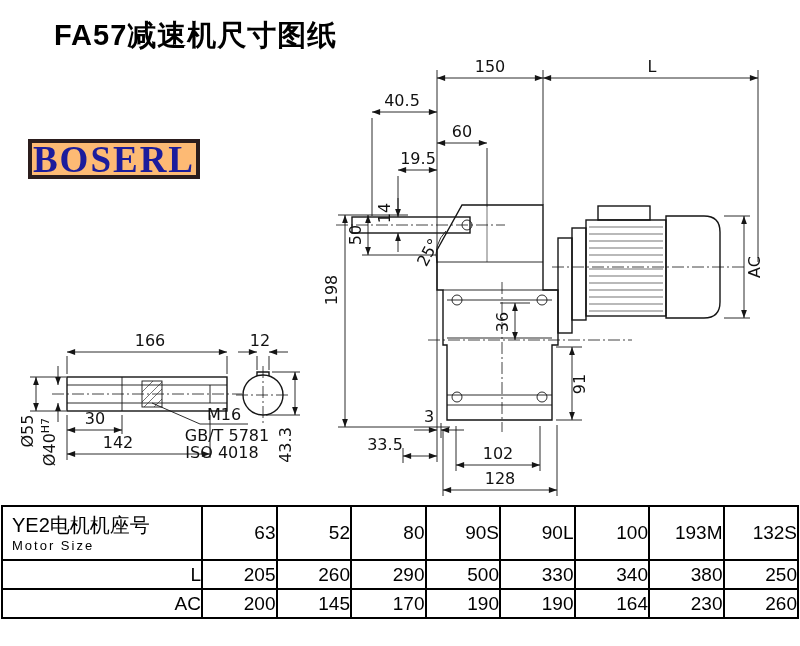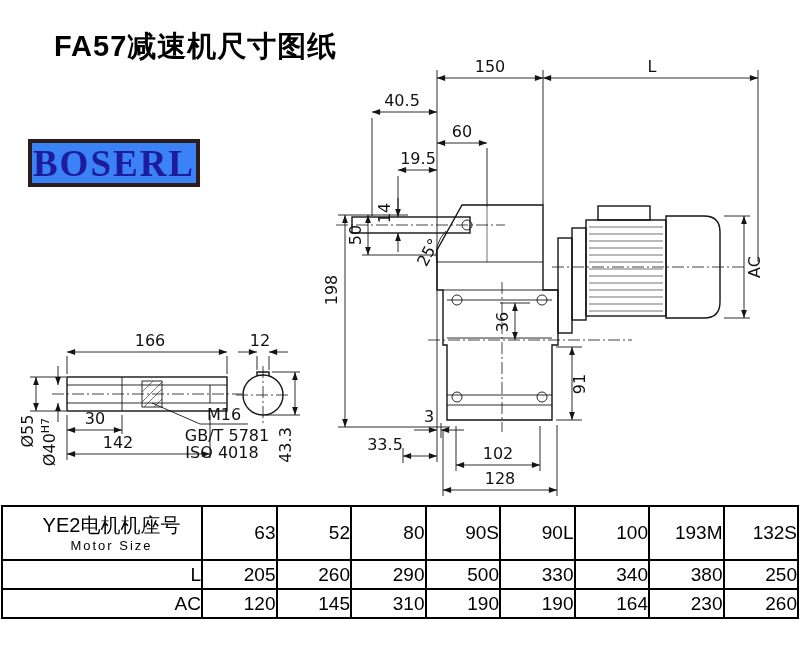--- a/index.html
+++ b/index.html
@@ -1,32 +1,32 @@
 <!DOCTYPE html>
 <html><head>
 <meta charset="utf-8">
 <style>
   *{margin:0;padding:0;box-sizing:border-box}
   html,body{width:800px;height:646px;background:#ffffff;font-family:"Liberation Sans",sans-serif;position:relative;overflow:hidden}
-  .title{position:absolute;left:54px;top:27px;font-size:29px;font-weight:bold;color:#000;letter-spacing:1px;font-family:"Liberation Sans",sans-serif}
-  .logo{position:absolute;left:28px;top:139px;width:172px;height:48px;border:4px solid #2b1d1d;background:#3b82f6;display:flex;align-items:center;justify-content:center}
+  .title{position:absolute;left:54px;top:16px;font-size:29px;font-weight:bold;color:#000;letter-spacing:1px;font-family:"Liberation Sans",sans-serif}
+  .logo{position:absolute;left:28px;top:139px;width:172px;height:40px;border:4px solid #2b1d1d;background:#fdba74;display:flex;align-items:center;justify-content:center}
   .logo span{font-family:"Liberation Serif",serif;font-weight:bold;font-size:37px;color:#1c1c9c;letter-spacing:2px;line-height:1}
   svg.draw{position:absolute;left:0;top:0}
   svg.draw text{font-family:"DejaVu Sans",sans-serif;font-size:16px;fill:#111}
   .ol{fill:none;stroke:#151515;stroke-width:1.4}
   .tl{fill:none;stroke:#151515;stroke-width:0.9}
   .hl{fill:none;stroke:#151515;stroke-width:0.6}
   .cl{fill:none;stroke:#151515;stroke-width:0.8;stroke-dasharray:12 3 2 3}
   .dm{fill:none;stroke:#151515;stroke-width:0.9;marker-start:url(#arr);marker-end:url(#arr)}
   .de{fill:none;stroke:#151515;stroke-width:0.9;marker-end:url(#arr)}
   .ds{fill:none;stroke:#151515;stroke-width:0.9;marker-start:url(#arr)}
   table.spec{position:absolute;left:1px;top:505px;width:798px;border-collapse:collapse;border:2px solid #000;table-layout:fixed;background:#fff}
   .spec th,.spec td{border:2px solid #000;text-align:right;vertical-align:middle;font-size:19px;font-weight:normal;color:#000;padding:0;height:29px;font-family:"Liberation Sans",sans-serif}
   .spec tr.hrow th{height:54px}
-  .spec th.hc{text-align:center;padding-left:19px}
+  .spec th.hc{text-align:left;padding-left:9px}
   .spec th.hc .cn{font-size:20px;line-height:1.25}
   .spec th.hc .en{font-size:13px;letter-spacing:2px;line-height:1.2}
 </style>
 </head>
 <body>
 
 <div class="title">FA57减速机尺寸图纸</div>
 
 <div class="logo">
   <span>BOSERL</span>
@@ -249,23 +249,23 @@
     <td>260</td>
     <td>290</td>
     <td>500</td>
     <td>330</td>
     <td>340</td>
     <td>380</td>
     <td>250</td>
   </tr>
   <tr>
     <td>AC</td>
-    <td>120</td>
+    <td>200</td>
     <td>145</td>
-    <td>310</td>
+    <td>170</td>
     <td>190</td>
     <td>190</td>
     <td>164</td>
     <td>230</td>
     <td>260</td>
   </tr>
 </tbody>
   </table>
 
 </body></html>

